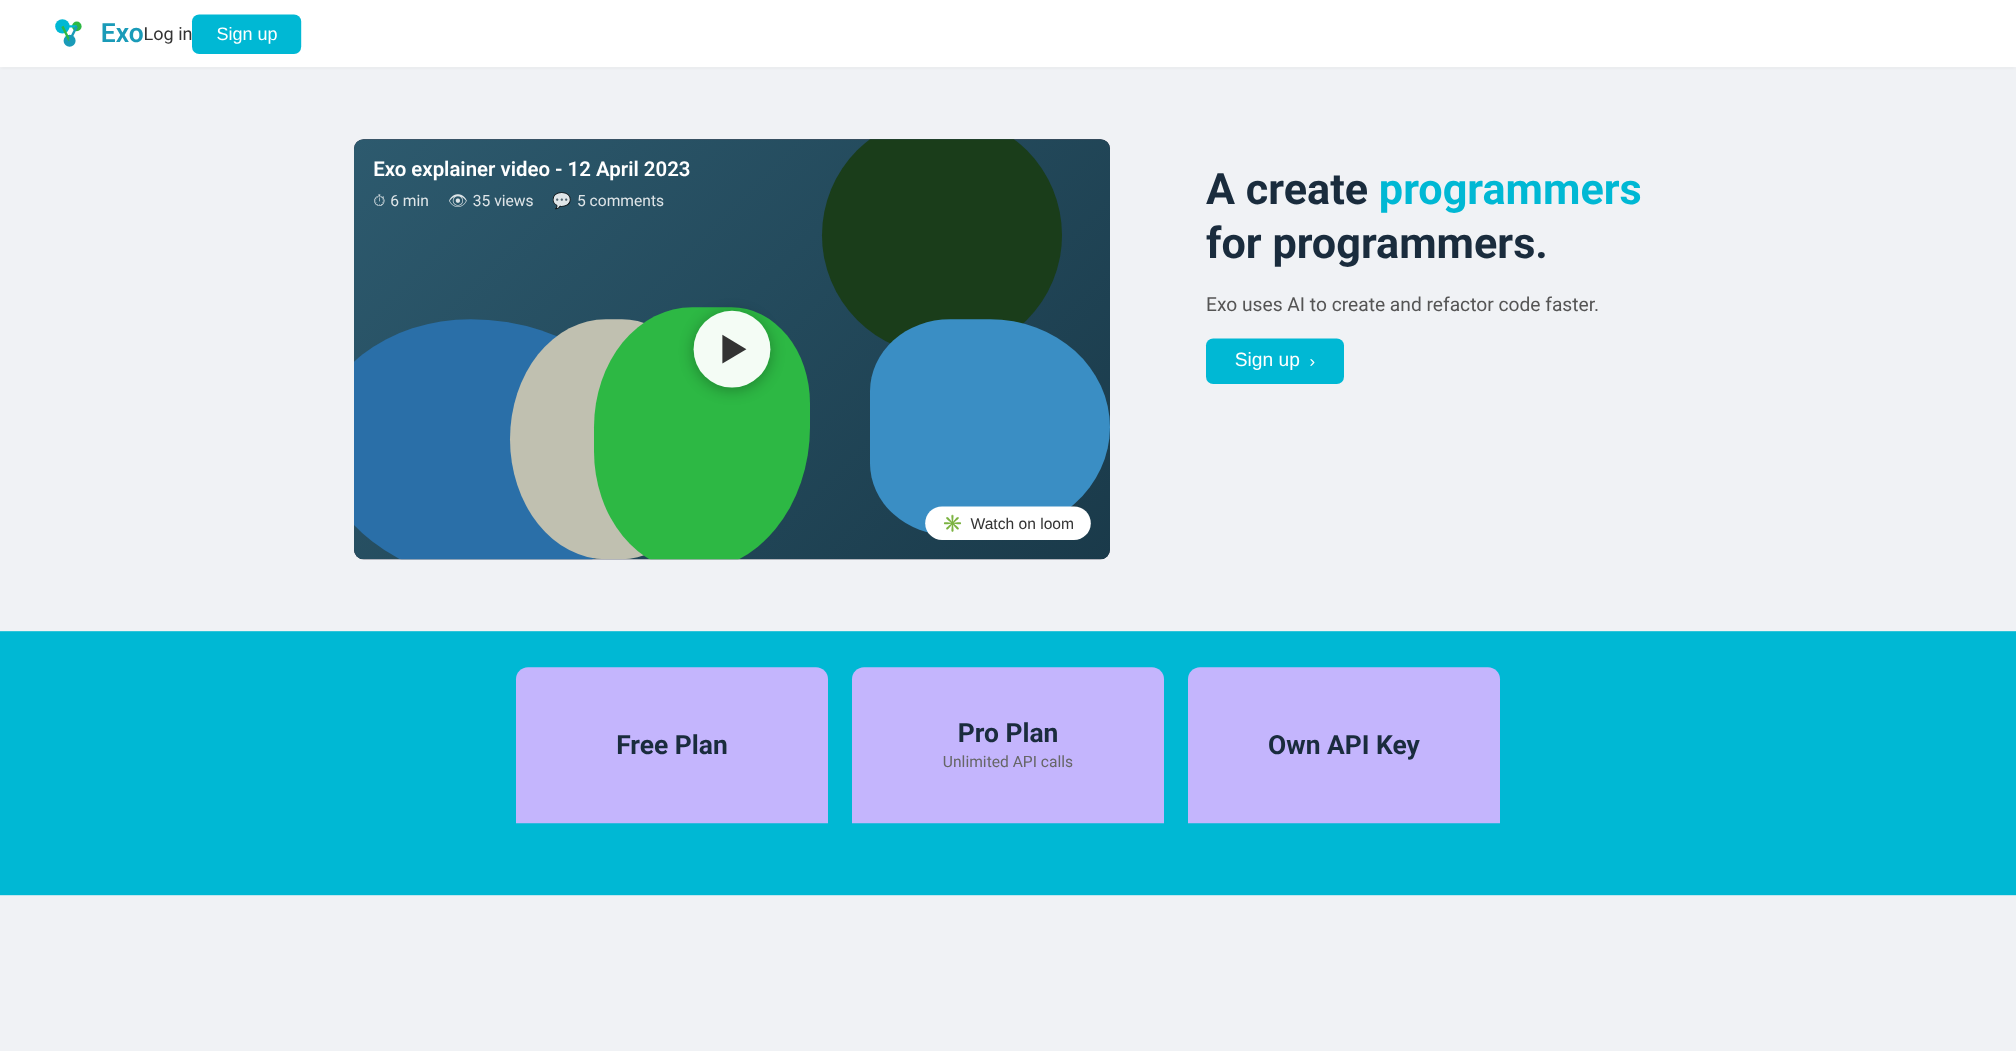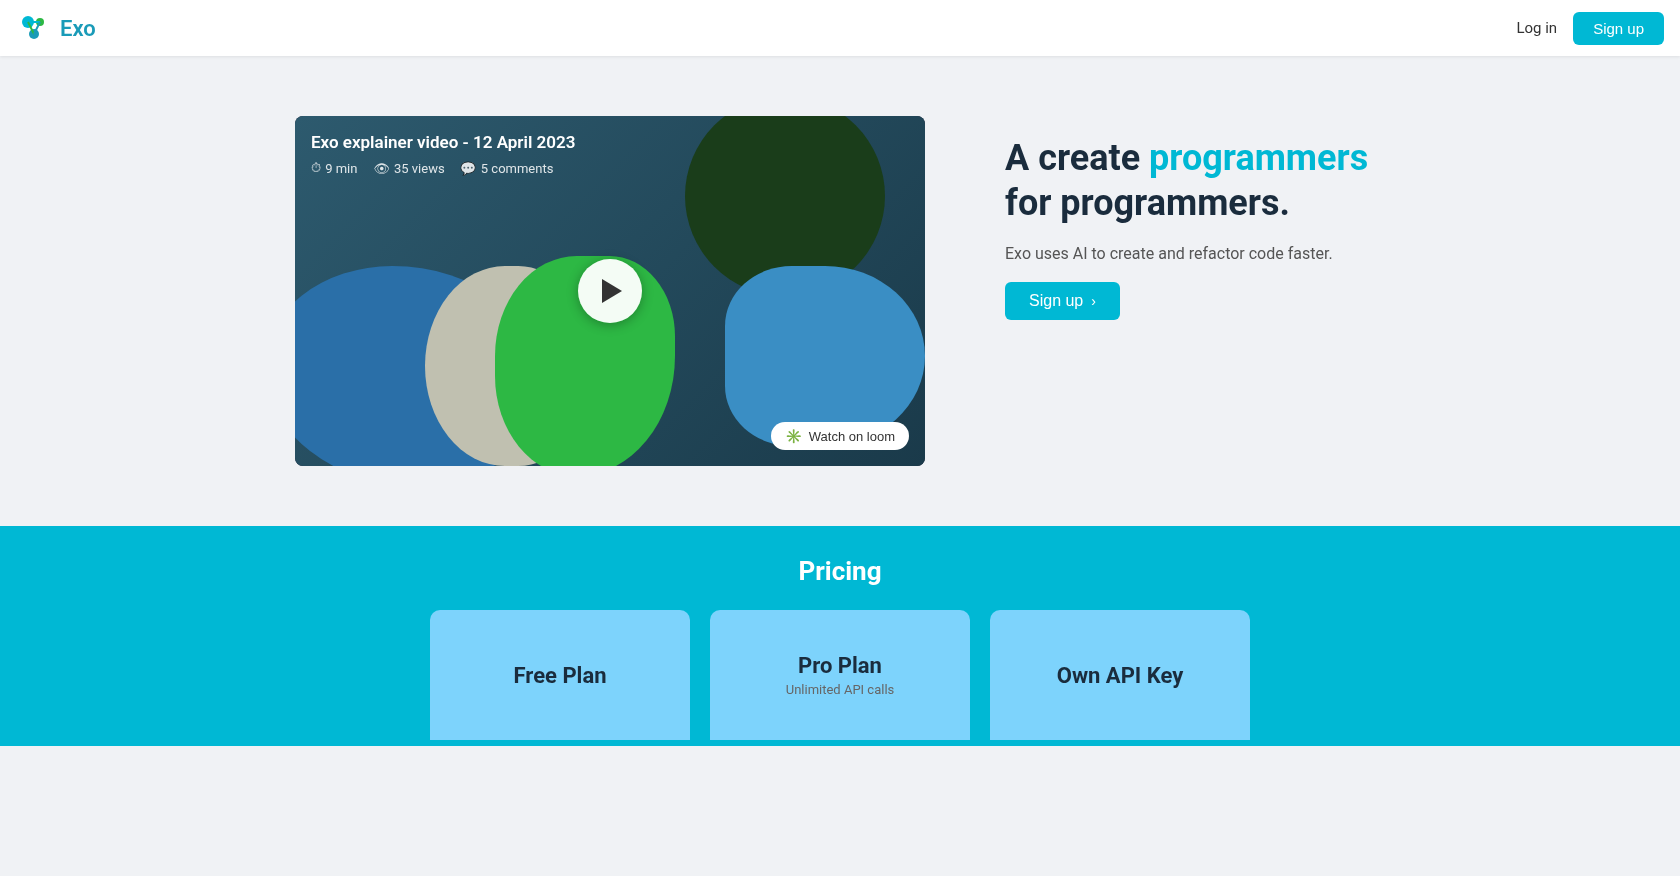--- a/index.html
+++ b/index.html
@@ -9,42 +9,41 @@
       min-height: 876px;
       overflow-x: hidden;
     }
 
     
     .navbar {
       background: #fff;
       height: 56px;
       display: flex;
       align-items: center;
-      justify-content: space-between;
-      padding: 0 16px;
+      justify-content: flex-start;
+      padding: 0 40px;
       box-shadow: 0 1px 3px rgba(0,0,0,0.08);
     }
     .logo-area {
       display: flex;
       align-items: center;
       gap: 8px;
     }
     .logo-icon {
       width: 36px;
       height: 36px;
     }
     .logo-text {
       font-size: 22px;
       font-weight: 600;
       color: #1a9bb8;
     }
     .nav-actions {
       display: flex;
       align-items: center;
-      gap: 16px;
     }
     .login-link {
       color: #333;
       font-size: 15px;
       text-decoration: none;
       cursor: pointer;
     }
     .signup-btn {
       background: #00b8d4;
       color: #fff;
@@ -258,21 +257,21 @@
       margin-bottom: 24px;
     }
     .pricing-cards {
       display: flex;
       justify-content: center;
       gap: 20px;
       max-width: 900px;
       margin: 0 auto;
     }
     .pricing-card {
-      background: #7dd3fc;
+      background: #c4b5fd;
       border-radius: 10px 10px 0 0;
       width: 260px;
       min-height: 130px;
       display: flex;
       flex-direction: column;
       align-items: center;
       justify-content: center;
       padding: 28px 36px;
     }
     .plan-name {
@@ -317,21 +316,21 @@
         <div class="blob-gray"></div>
         <div class="blob-green"></div>
         <div class="blob-blue-right"></div>
       </div>
       <div class="video-overlay">
         <div class="video-info">
           <div class="video-title">Exo explainer video - 12 April 2023</div>
           <div class="video-meta">
             <div class="video-meta-item">
               <span>⏱</span>
-              <span>9 min</span>
+              <span>6 min</span>
             </div>
             <div class="video-meta-item">
               <span>👁</span>
               <span>35 views</span>
             </div>
             <div class="video-meta-item">
               <span>💬</span>
               <span>5 comments</span>
             </div>
           </div>
@@ -355,21 +354,20 @@
     </h1>
     <p class="hero-subtitle">Exo uses AI to create and refactor code faster.</p>
     <button class="hero-signup-btn">
       <span>Sign up</span>
       <span class="arrow">›</span>
     </button>
   </div>
 </div>
 
 <div class="pricing-section">
-  <h2 class="pricing-title">Pricing</h2>
   <div class="pricing-cards">
     <div class="pricing-card">
       <span class="plan-name">Free Plan</span>
     </div>
     <div class="pricing-card">
       <span class="plan-name">Pro Plan</span>
       <span class="plan-subtitle">Unlimited API calls</span>
     </div>
     <div class="pricing-card">
       <span class="plan-name">Own API Key</span>

